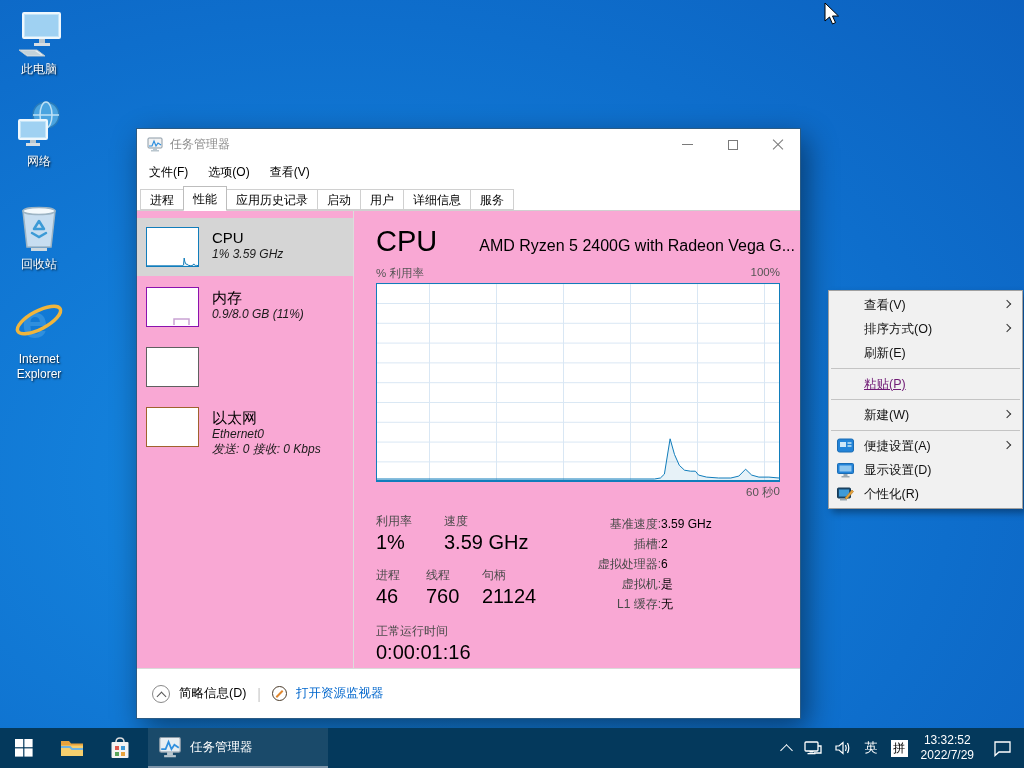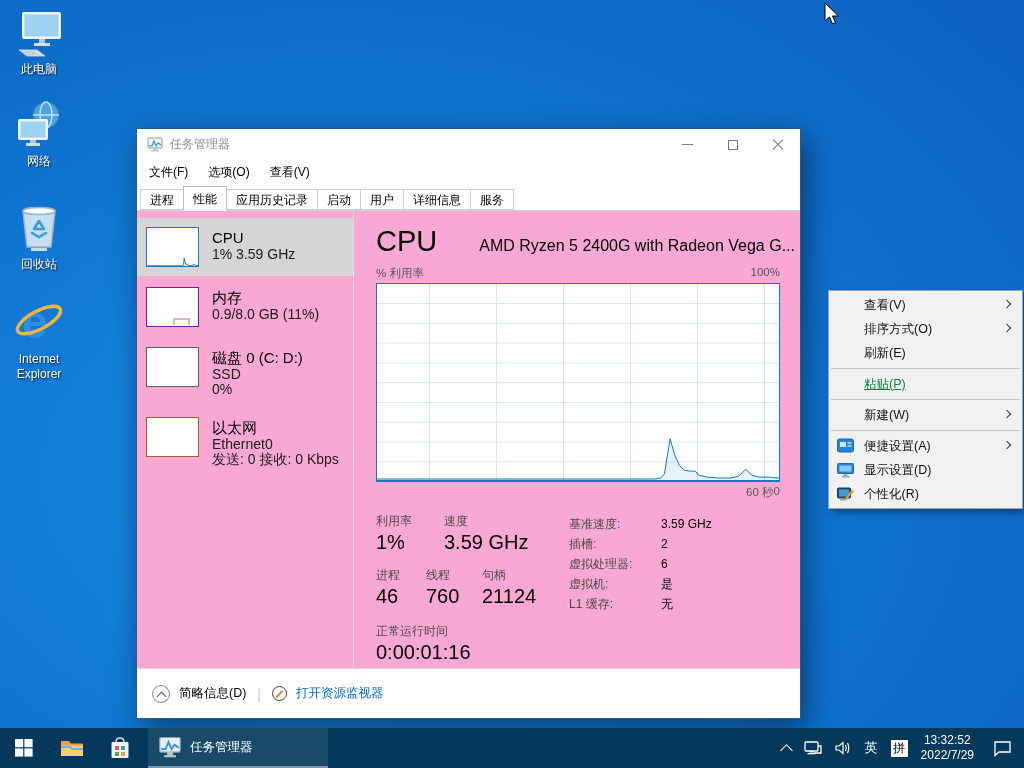--- a/index.html
+++ b/index.html
@@ -42,63 +42,63 @@
   .sb-divider { position:absolute; left:216px; top:0; bottom:0; width:1px; background:#dcdcdc; }
   .sbitem { display:flex; gap:13px; padding:9px 6px 9px 9px; margin-bottom:2px; }
   .sbitem.selected { background:#d5d5d5; }
   .thumb { width:53px; height:40px; background:#fff; flex:0 0 auto; }
   .thumb.cpu  { border:1px solid #117dbb; }
   .thumb.mem  { border:1px solid #8b12ae; }
   .thumb.disk { border:1px solid #606060; }
   .thumb.eth  { border:1px solid #a0622d; }
   .sbtext { display:flex; flex-direction:column; padding-top:1px; }
   .sbname { font-size:15px; color:#000; line-height:19px; }
-  .sbsub  { font-size:14px; color:#1b1b1b; line-height:15px; }
+  .sbsub  { font-size:12px; color:#1b1b1b; line-height:15px;font-style:italic; }
 
   .main { position:absolute; left:217px; top:0; right:0; bottom:0; padding:14px 0 0 22px; }
   .cpuhdr { display:flex; align-items:baseline; width:404px; }
   .cputitle { font-size:29px; color:#000; }
   .cpusub { font-size:16px; color:#000; margin-left:42px; white-space:nowrap; }
   .axisrow { width:404px; display:flex; justify-content:space-between; font-size:11.5px; color:#555; margin-top:8px; }
   .axisrow.bottom { margin-top:3px;justify-content:flex-end; }
   .graph { position:relative; width:404px; height:199px; margin-top:2px;
     border:1px solid #117dbb; border-bottom-width:2px; background-color:#fff;
     background-image:linear-gradient(to right,#d9e7f4 1px,transparent 1px),
                      linear-gradient(to bottom,#d9e7f4 1px,transparent 1px);
     background-size:67px 100%,100% 19.8px; background-position:52px 0,0 19px; }
   .graph svg { position:absolute; inset:0; }
 
   .stats { display:flex; margin-top:13px; }
   .statcols { width:192px; }
   .statgroup { display:flex; margin-bottom:12px; }
   .statcell { display:flex; flex-direction:column; margin-right:14px; }
   .statlabel { font-size:12px; color:#4a4a4a; line-height:16px; }
   .statvalue { font-size:20px; color:#000; line-height:26px; white-space:nowrap; }
-  .rightstats { margin-left:1px; padding-top:1px; }
+  .rightstats { margin-left:1px; padding-top:1px;text-align:right; }
   .rsrow { display:flex; font-size:12px; line-height:20px; }
   .rslabel { width:92px; color:#4a4a4a; }
   .rsvalue { color:#000; }
   .uptime .statlabel { margin-top:2px; }
   .uptime .statvalue { font-size:20px; }
 
   .statusbar { position:absolute; left:0; right:0; bottom:0; height:50px; border-top:1px solid #dadada;
     display:flex; align-items:center; padding-left:15px; gap:9px; background:#fff; font-size:12.5px; }
   .circlechev { width:18px; height:18px; border:1px solid #8a8a8a; border-radius:50%; position:relative; }
   .circlechev::after { content:""; position:absolute; left:5px; top:7px; width:6px; height:6px;
     border-top:1px solid #555; border-right:1px solid #555; transform:rotate(-45deg); }
   .vsep { color:#c9c9c9; font-size:14px; margin:0 2px; }
   .gauge { width:15px; height:15px; border:1.5px solid #4a3b2a; border-radius:50%; position:relative; }
   .gauge::after { content:""; position:absolute; left:2px; top:6px; width:9px; height:2px; background:#e0862d; transform:rotate(-45deg); }
   .reslink { color:#0066cc; }
 
   
   .ctxmenu { position:absolute; left:828px; top:290px; width:195px; background:#f1f1f1;
     border:1px solid #a0a0a0; box-shadow:4px 4px 7px rgba(0,0,0,.35); padding:2px 0; z-index:50; }
   .mrow { position:relative; height:24px; display:flex; align-items:center; padding-left:35px; font-size:12.5px; color:#111; }
-  .mrow.disabled { color:#15803d;text-decoration:underline; }
+  .mrow.disabled { color:#701a75;text-decoration:underline; }
   .mrow .micon { position:absolute; left:8px; top:4px; width:17px; height:16px; }
   .mrow .marrow { position:absolute; right:12px; top:8px; width:6px; height:6px;
     border-top:1px solid #333; border-right:1px solid #333; transform:rotate(45deg); }
   .msep { height:1px; background:#c4c4c4; margin:3px 2px; }
 
   
   .taskbar { position:absolute; left:0; bottom:0; width:1024px; height:40px; background:#04395c; display:flex; align-items:stretch; }
   .tbbtn { width:48px; display:flex; align-items:center; justify-content:center; }
   .tbapp { display:flex; align-items:center; gap:8px; padding:0 14px 0 10px; margin-left:4px;
     background:rgba(255,255,255,.09); border-bottom:2px solid #7e95aa; color:#fff; font-size:12.5px; min-width:180px; }
@@ -219,25 +219,20 @@
             <polyline points="27,37 27,31 42,31 42,37" fill="none" stroke="#c9a3d4" stroke-width="1.5"></polyline>
           </svg></div>
           <div class="sbtext">
             <span class="sbname">内存</span>
             <span class="sbsub">0.9/8.0 GB (11%)</span>
           </div>
         </div>
 
         <div class="sbitem">
           <div class="thumb disk"><svg width="51" height="38"></svg></div>
-          <div class="sbtext">
-            <span class="sbname">磁盘 0 (C: D:)</span>
-            <span class="sbsub">SSD</span>
-            <span class="sbsub">0%</span>
-          </div>
         </div>
 
         <div class="sbitem">
           <div class="thumb eth"><svg width="51" height="38"></svg></div>
           <div class="sbtext">
             <span class="sbname">以太网</span>
             <span class="sbsub">Ethernet0</span>
             <span class="sbsub">发送: 0 接收: 0 Kbps</span>
           </div>
         </div>

